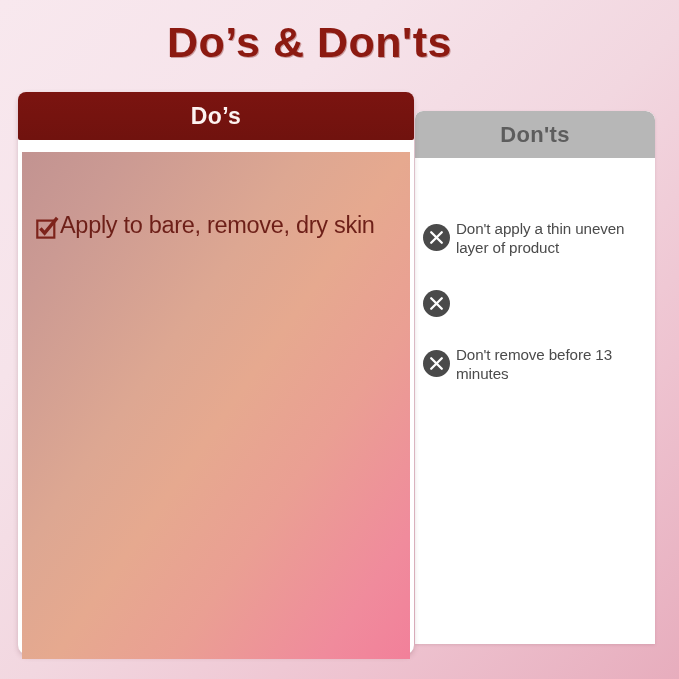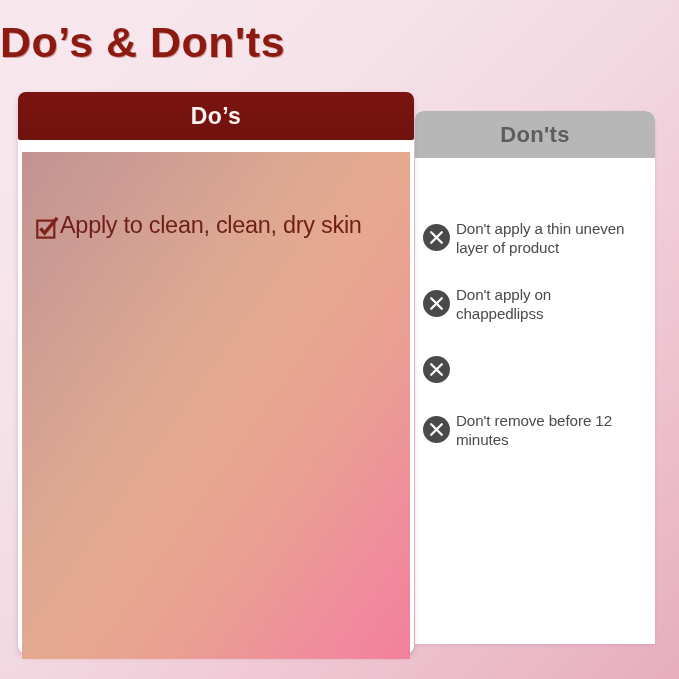--- a/index.html
+++ b/index.html
@@ -26,20 +26,21 @@
         #e7adbd 100%);
     overflow: hidden;
   }
 
   
   #poster-title {
     position: absolute;
     left: 0;
     top: 18px;
     width: 619px;
+    text-align: center;
     font-size: 43px;
     font-weight: bold;
     letter-spacing: 0.5px;
     color: #8c1a11;
     text-shadow: 1px 1px 0 rgba(120,20,14,0.35);
     white-space: nowrap;
   }
 
   
   #donts-card {
@@ -175,68 +176,59 @@
       <div class="dont-item">
         <span class="x-badge">
           <svg width="27" height="27" viewBox="0 0 27 27">
             <circle cx="13.5" cy="13.5" r="13.5" fill="#4a4a4a"></circle>
             <path d="M8.2 8.2 L18.8 18.8 M18.8 8.2 L8.2 18.8" stroke="#ffffff" stroke-width="2.3" stroke-linecap="round"></path>
           </svg>
         </span>
         <span class="dont-text">Don't apply a thin uneven layer of product</span>
       </div>
 
+
       <div class="dont-item">
         <span class="x-badge">
           <svg width="27" height="27" viewBox="0 0 27 27">
             <circle cx="13.5" cy="13.5" r="13.5" fill="#4a4a4a"></circle>
             <path d="M8.2 8.2 L18.8 18.8 M18.8 8.2 L8.2 18.8" stroke="#ffffff" stroke-width="2.3" stroke-linecap="round"></path>
           </svg>
         </span>
-        <span class="dont-text">Don't apply on chappedlipss</span>
       </div>
 
       <div class="dont-item">
         <span class="x-badge">
           <svg width="27" height="27" viewBox="0 0 27 27">
             <circle cx="13.5" cy="13.5" r="13.5" fill="#4a4a4a"></circle>
             <path d="M8.2 8.2 L18.8 18.8 M18.8 8.2 L8.2 18.8" stroke="#ffffff" stroke-width="2.3" stroke-linecap="round"></path>
           </svg>
         </span>
-      </div>
-
-      <div class="dont-item">
-        <span class="x-badge">
-          <svg width="27" height="27" viewBox="0 0 27 27">
-            <circle cx="13.5" cy="13.5" r="13.5" fill="#4a4a4a"></circle>
-            <path d="M8.2 8.2 L18.8 18.8 M18.8 8.2 L8.2 18.8" stroke="#ffffff" stroke-width="2.3" stroke-linecap="round"></path>
-          </svg>
-        </span>
-        <span class="dont-text">Don't remove before 12 minutes</span>
+        <span class="dont-text">Don't remove before 13 minutes</span>
       </div>
 
     </div>
   </div>
 
   <div id="dos-card">
 
     <div id="dos-header">
       <span id="dos-header-label">Do’s</span>
     </div>
 
     <div id="dos-body">
 
       <div class="do-item">
         <span class="check-badge">
           <svg width="22" height="22" viewBox="0 0 22 22">
             <rect x="1.3" y="3.6" width="17" height="17" fill="none" stroke="#7d231b" stroke-width="2.2"></rect>
             <path d="M4.4 11.4 L8.6 16.2 L21.2 0.8" fill="none" stroke="#7d231b" stroke-width="3.4" stroke-linecap="butt" stroke-linejoin="miter"></path>
           </svg>
         </span>
-        <span class="do-text">Apply to clean, clean, dry skin</span>
+        <span class="do-text">Apply to bare, remove, dry skin</span>
       </div>
 
 
 
 
     </div>
   </div>
 
 </div>
 

